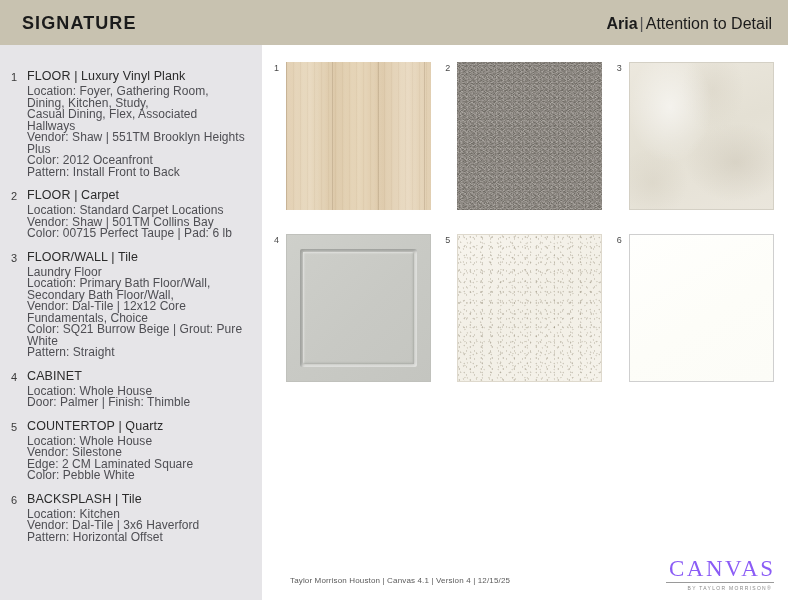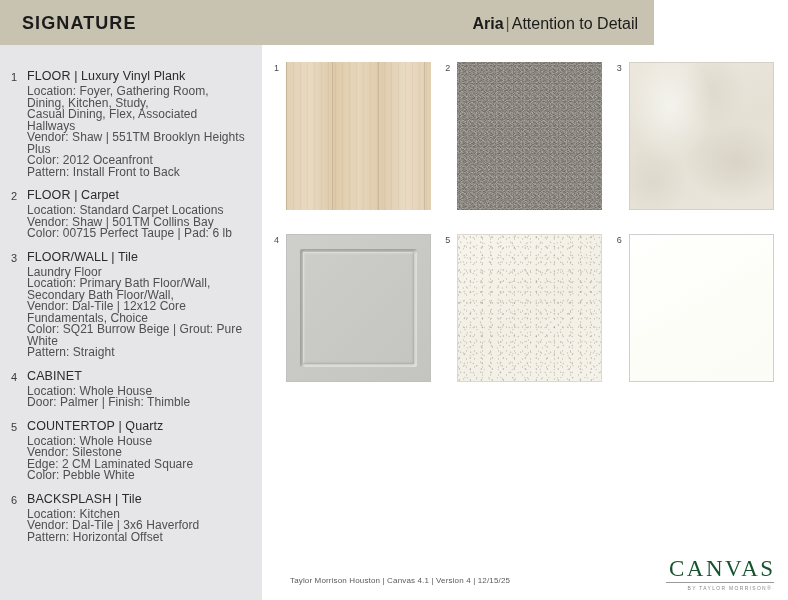--- a/index.html
+++ b/index.html
@@ -12,21 +12,21 @@
     background: #ffffff;
     font-family: "Liberation Sans", sans-serif;
     overflow: hidden;
     position: relative;
   }
 
   
   .header {
     position: absolute;
     left: 0; top: 0;
-    width: 654px; height: 45px;
+    width: 788px; height: 45px;
     background: #c8c2b0;
     box-sizing: border-box;
   }
   .header-title {
     position: absolute;
     left: 22px; top: 13px;
     font-size: 18px;
     font-weight: bold;
     letter-spacing: 1.1px;
     color: #1b1b1b;
@@ -232,21 +232,21 @@
   .logo {
     position: absolute;
     right: 14px; bottom: 8px;
     width: 108px;
     text-align: center;
   }
   .logo-word {
     font-family: "Liberation Serif", serif;
     font-size: 23px;
     letter-spacing: 2.5px;
-    color: #14532d;
+    color: #8b5cf6;
     line-height: 25px;
     padding-left: 3px;
     text-align: center;
   }
   .logo-rule {
     width: 100%;
     height: 1px;
     background: #9a9a9a;
     margin: 1px 0 2px 0;
   }

